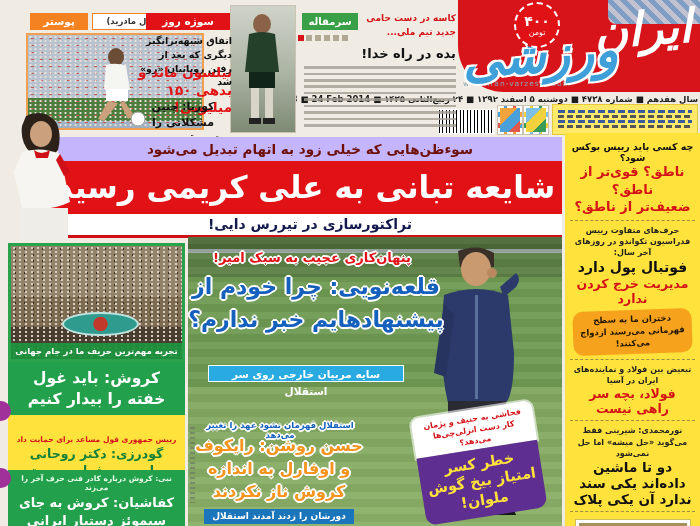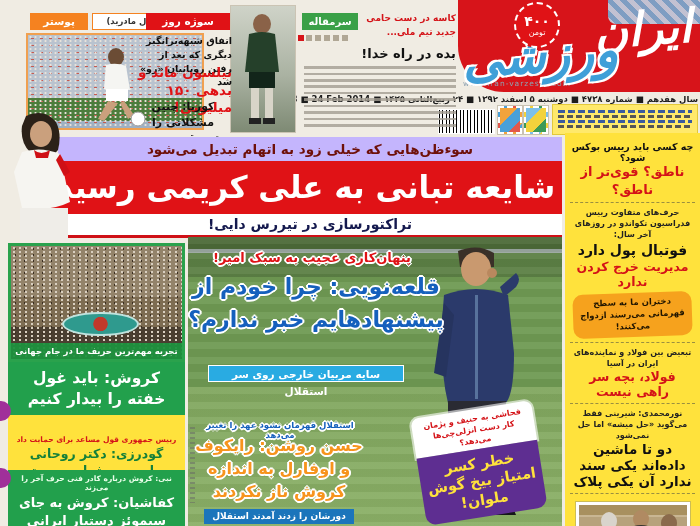--- a/index.html
+++ b/index.html
@@ -236,20 +236,21 @@
     <div class="mv-badge">
       <div class="mv-white">فحاشی به حنیف و پژمان کار دست انزلی‌چی‌ها می‌دهد؟</div>
       <div class="mv-purple">خطر کسر امتیاز بیخ گوش ملوان!</div>
     </div>
   </div>
 
   <div class="abs sidebar">
     <div class="sb-sec">
       <div class="sb-q">چه کسی باید رییس بوکس شود؟</div>
       <div class="sb-red-lg">ناطق؟ قوی‌تر از ناطق؟</div>
+      <div class="sb-red-lg">ضعیف‌تر از ناطق؟</div>
     </div>
     <div class="sb-sec">
       <div class="sb-k">حرف‌های متفاوت رییس فدراسیون تکواندو در روزهای آخر سال:</div>
       <div class="sb-black-lg">فوتبال پول دارد</div>
       <div class="sb-red-md">مدیریت خرج کردن ندارد</div>
       <div class="sb-bubble">دختران ما به سطح قهرمانی می‌رسند ازدواج می‌کنند!</div>
     </div>
     <div class="sb-sec">
       <div class="sb-k">تبعیض بین فولاد و نماینده‌های ایران در آسیا</div>
       <div class="sb-red-md">فولاد، بچه سر راهی نیست</div>

